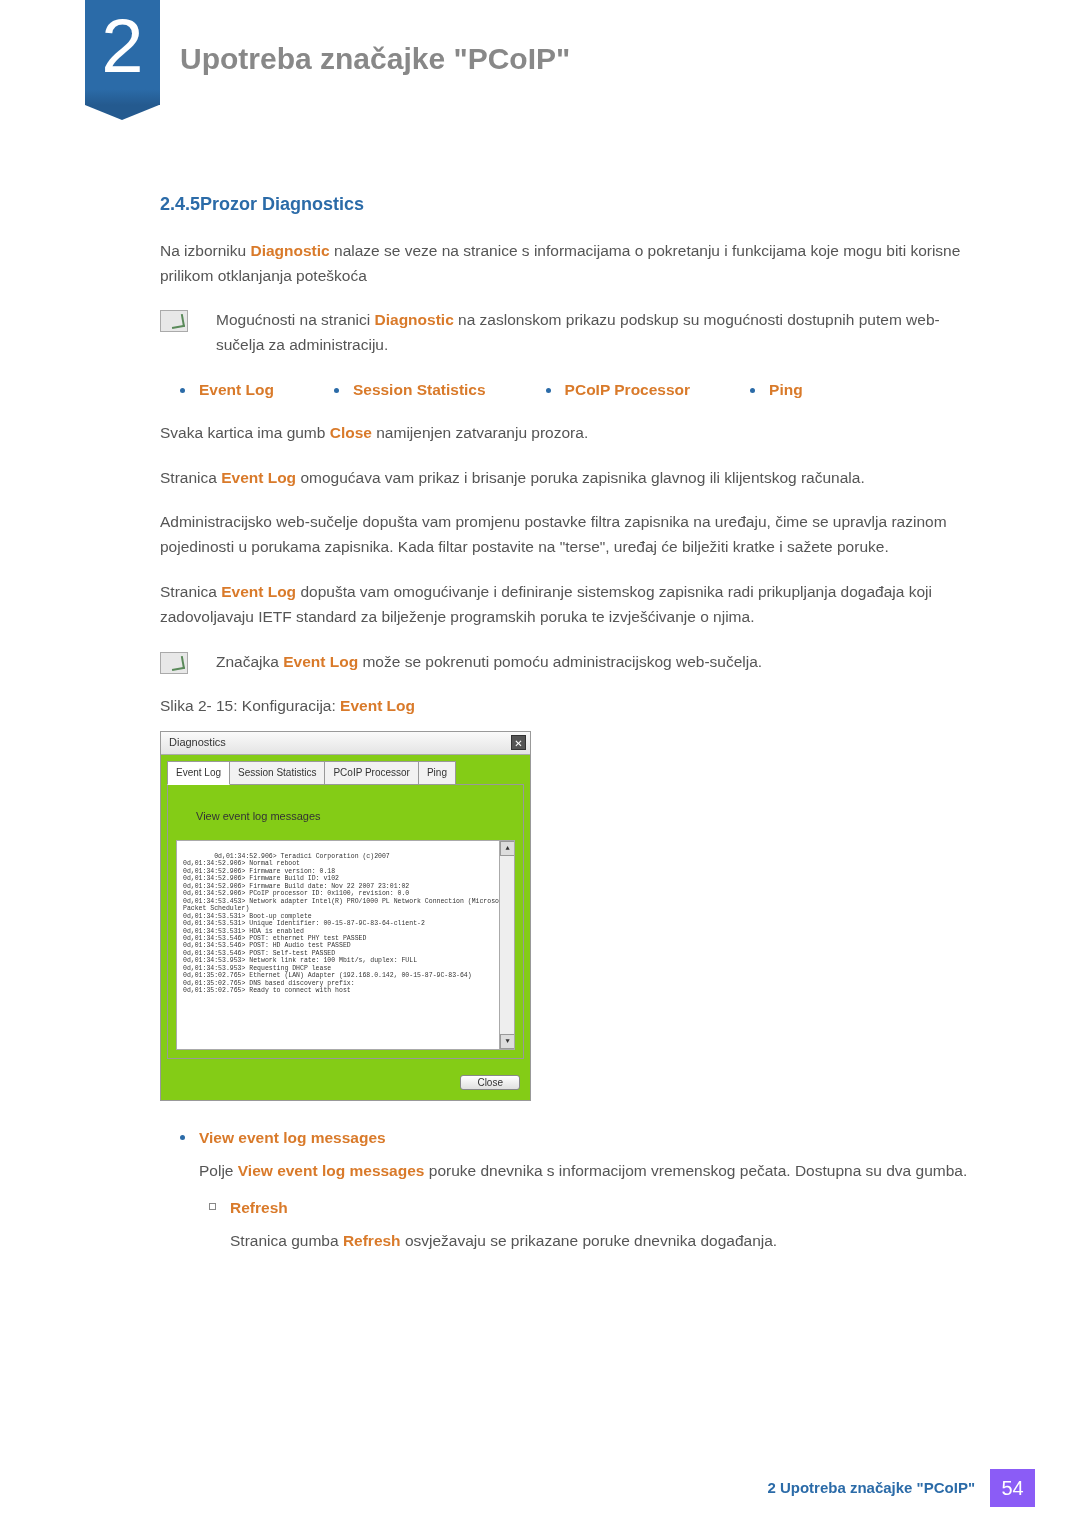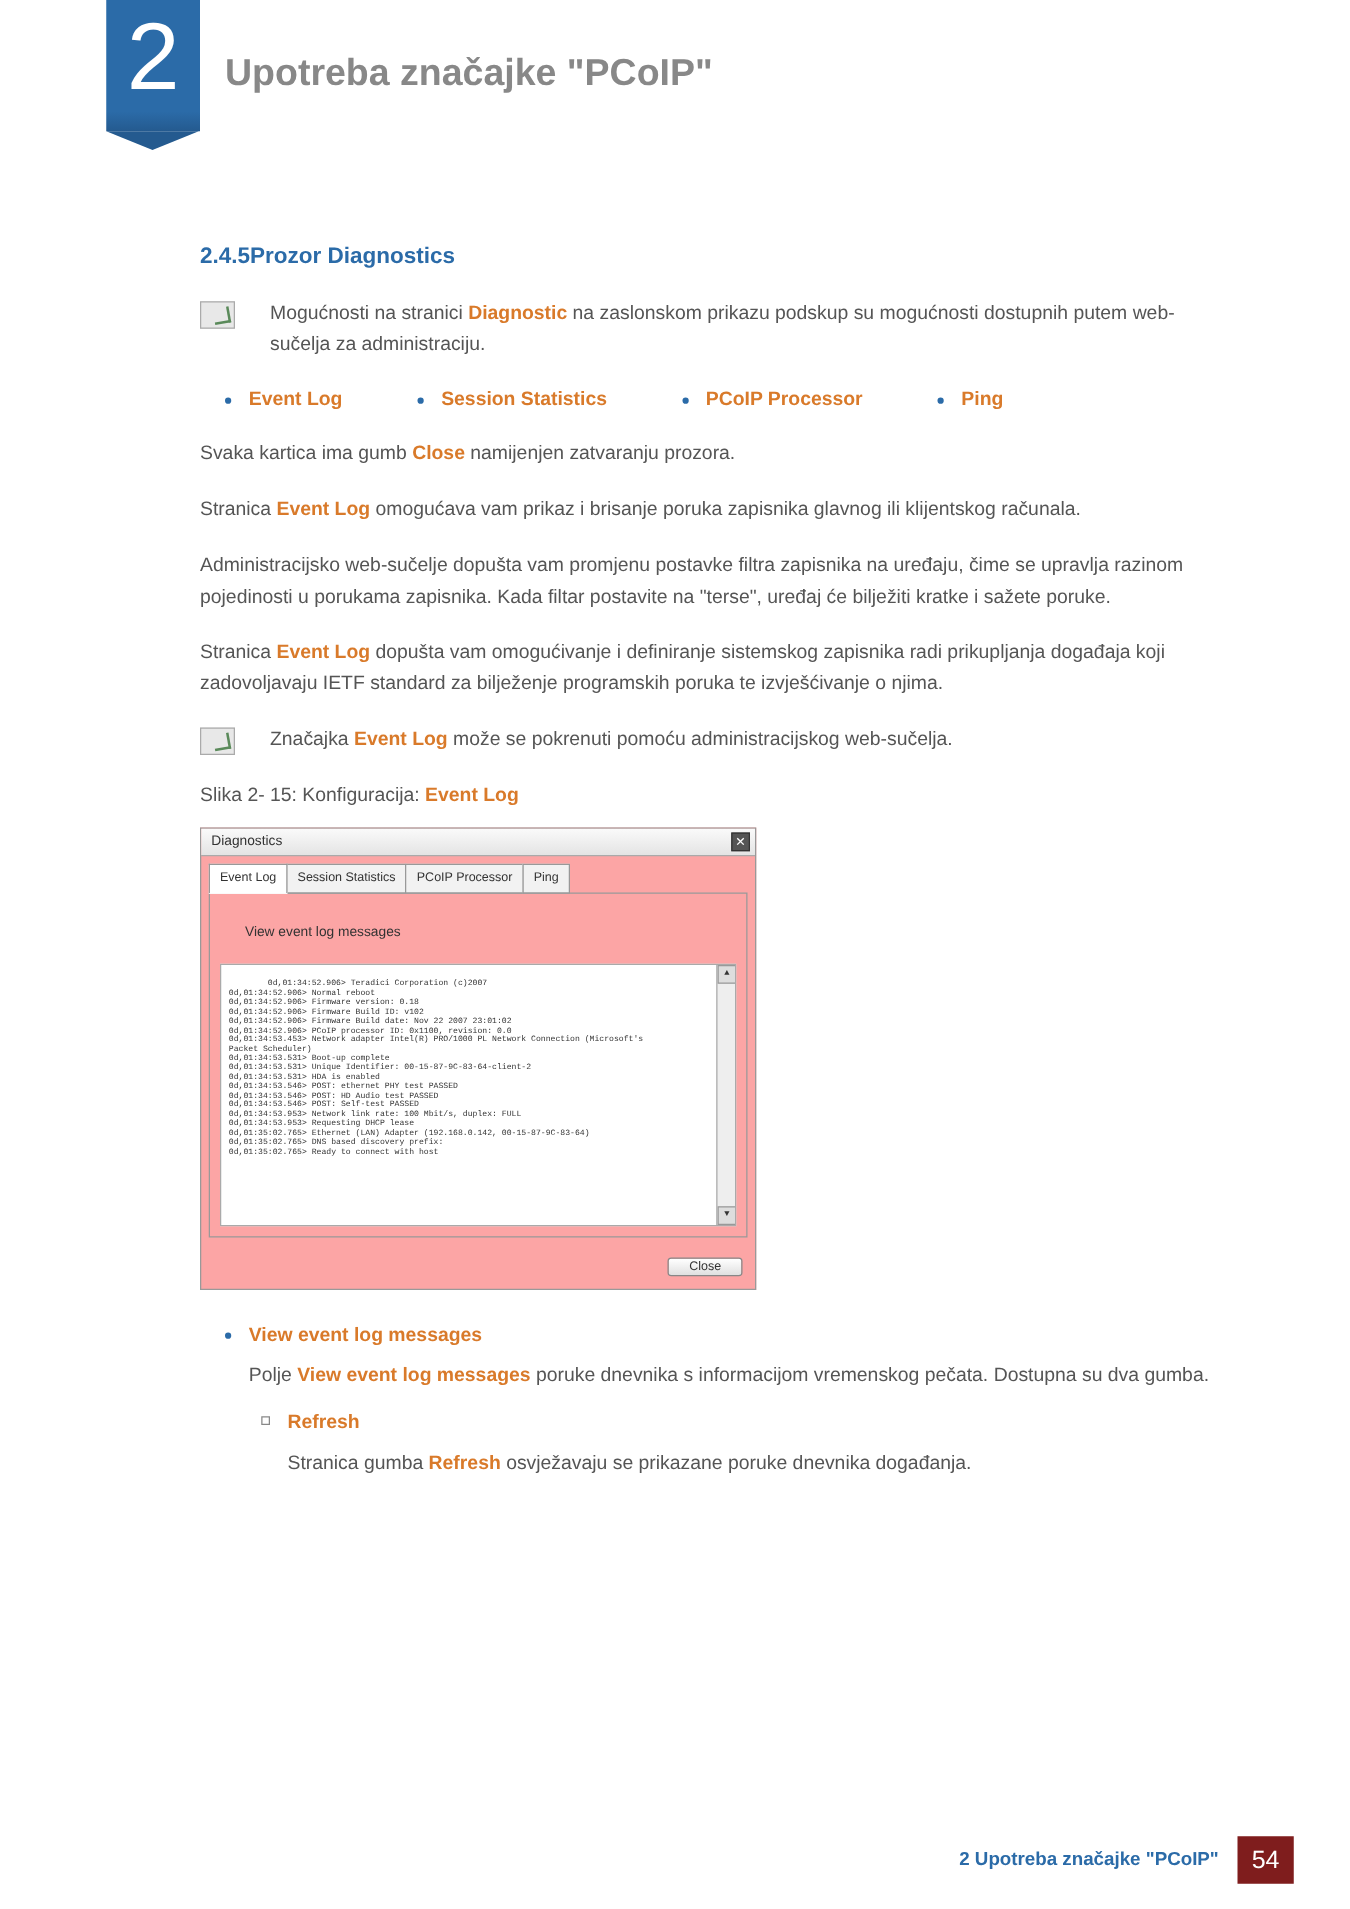--- a/index.html
+++ b/index.html
@@ -117,23 +117,23 @@
     color: #d97a2a;
     font-weight: bold;
     font-size: 16px;
     margin-top: 25px;
     margin-bottom: 15px;
   }
   .figure-label {
     margin-bottom: 12px;
   }
   .diag-window {
-    width: 445px;
+    width: 371px;
     border: 1px solid #999;
-    background: #fca5a5;
+    background: #84cc16;
     margin-bottom: 25px;
     font-family: Tahoma, Arial, sans-serif;
   }
   .diag-titlebar {
     background: linear-gradient(to bottom, #fafafa, #e4e4e4);
     border-bottom: 1px solid #aaa;
     display: flex;
     justify-content: space-between;
     align-items: center;
     padding: 2px 4px 2px 8px;
@@ -257,21 +257,21 @@
     display: flex;
     align-items: center;
     gap: 15px;
   }
   .footer-text {
     color: #2b6ba8;
     font-weight: bold;
     font-size: 15px;
   }
   .page-num {
-    background: #7f1d1d;
+    background: #8b5cf6;
     color: white;
     width: 45px;
     height: 38px;
     display: flex;
     align-items: center;
     justify-content: center;
     font-size: 20px;
     font-weight: normal;
   }
 </style>
@@ -282,20 +282,23 @@
   <span class="chapter-number">2</span>
 </div>
 <div class="page-title">Upotreba značajke "PCoIP"</div>
 
 <div class="content">
 
   <div class="section-heading">
     <span class="section-number">2.4.5</span><span>Prozor Diagnostics</span>
   </div>
 
+  <div class="para">
+    <span>Na izborniku </span><span class="orange-bold">Diagnostic</span><span> nalaze se veze na stranice s informacijama o pokretanju i funkcijama koje mogu biti korisne prilikom otklanjanja poteškoća</span>
+  </div>
 
   <div class="note-row">
     <div class="note-icon"></div>
     <div class="note-text">
       <span>Mogućnosti na stranici </span><span class="orange-bold">Diagnostic</span><span> na zaslonskom prikazu podskup su mogućnosti dostupnih putem web-sučelja za administraciju.</span>
     </div>
   </div>
 
   <div class="bullet-list">
     <div class="bullet-item">

